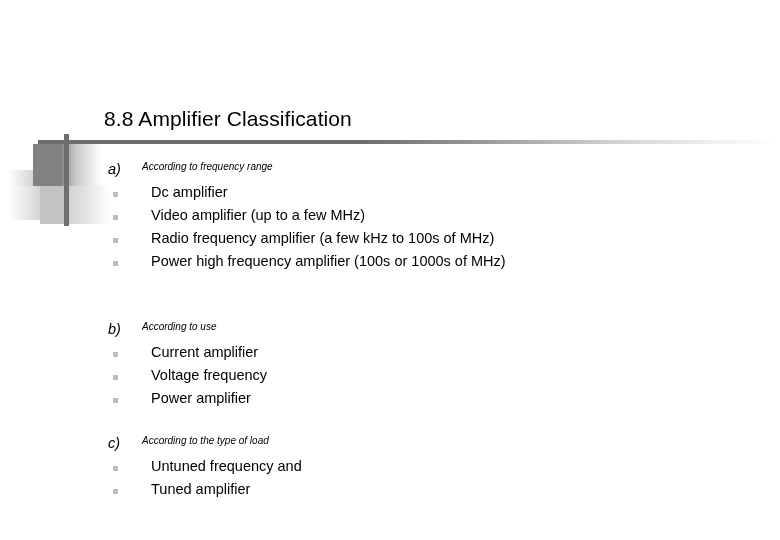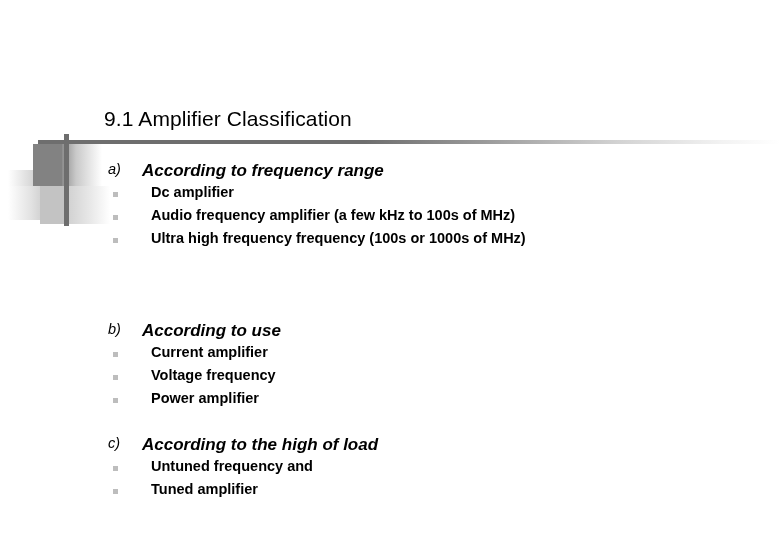--- a/index.html
+++ b/index.html
@@ -150,31 +150,29 @@
     left: 108px;
     top: 0;
     font-size: 14.5px;
     font-style: italic;
     color: #000000;
   }
   .group-title {
     position: absolute;
     left: 142px;
     top: 0;
-    font-size: 17px;
+    font-size: 10px;
     font-style: italic;
     color: #000000;
-    font-weight: bold;
   }
 
   .bullet-row {
     position: relative;
     height: 23px;
     white-space: nowrap;
-    font-weight: bold;
   }
   .bullet-mark {
     position: absolute;
     left: 113px;
     top: 8px;
     width: 5px;
     height: 5px;
     background: #bdbdbd;
   }
   .bullet-text {
@@ -193,41 +191,45 @@
   <div class="ornament">
     <div class="orn-fade-left"></div>
     <div class="orn-block-dark"></div>
     <div class="orn-fade-right-top"></div>
     <div class="orn-fade-lower"></div>
     <div class="orn-block-light"></div>
     <div class="orn-fade-right-low"></div>
     <div class="orn-vbar"></div>
   </div>
 
-  <div class="title">9.1 Amplifier Classification</div>
+  <div class="title">8.8 Amplifier Classification</div>
 
   <div class="title-rule"></div>
 
   <div class="content" id="content">
       <div class="group" style="top: 161px;">
         <div class="group-head">
           <span class="group-label">a)</span>
           <span class="group-title">According to frequency range</span>
         </div>
         <div class="bullet-row">
           <span class="bullet-mark"></span>
           <span class="bullet-text">Dc amplifier</span>
         </div>
         <div class="bullet-row">
           <span class="bullet-mark"></span>
-          <span class="bullet-text">Audio frequency amplifier (a few kHz to 100s of MHz)</span>
-        </div>
-        <div class="bullet-row">
-          <span class="bullet-mark"></span>
-          <span class="bullet-text">Ultra high frequency frequency (100s or 1000s of MHz)</span>
+          <span class="bullet-text">Video amplifier (up to a few MHz)</span>
+        </div>
+        <div class="bullet-row">
+          <span class="bullet-mark"></span>
+          <span class="bullet-text">Radio frequency amplifier (a few kHz to 100s of MHz)</span>
+        </div>
+        <div class="bullet-row">
+          <span class="bullet-mark"></span>
+          <span class="bullet-text">Power high frequency amplifier (100s or 1000s of MHz)</span>
         </div>
       </div>
       <div class="group" style="top: 321px;">
         <div class="group-head">
           <span class="group-label">b)</span>
           <span class="group-title">According to use</span>
         </div>
         <div class="bullet-row">
           <span class="bullet-mark"></span>
           <span class="bullet-text">Current amplifier</span>
@@ -237,21 +239,21 @@
           <span class="bullet-text">Voltage frequency</span>
         </div>
         <div class="bullet-row">
           <span class="bullet-mark"></span>
           <span class="bullet-text">Power amplifier</span>
         </div>
       </div>
       <div class="group" style="top: 435px;">
         <div class="group-head">
           <span class="group-label">c)</span>
-          <span class="group-title">According to the high of load</span>
+          <span class="group-title">According to the type of load</span>
         </div>
         <div class="bullet-row">
           <span class="bullet-mark"></span>
           <span class="bullet-text">Untuned frequency and</span>
         </div>
         <div class="bullet-row">
           <span class="bullet-mark"></span>
           <span class="bullet-text">Tuned amplifier</span>
         </div>
       </div>

